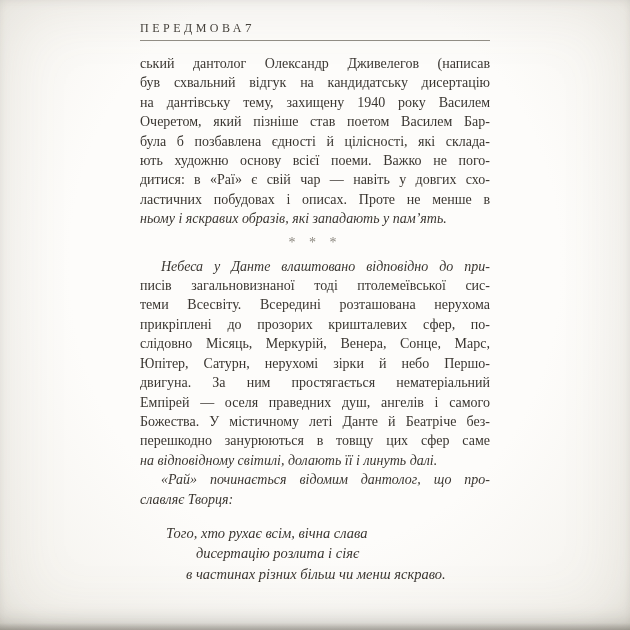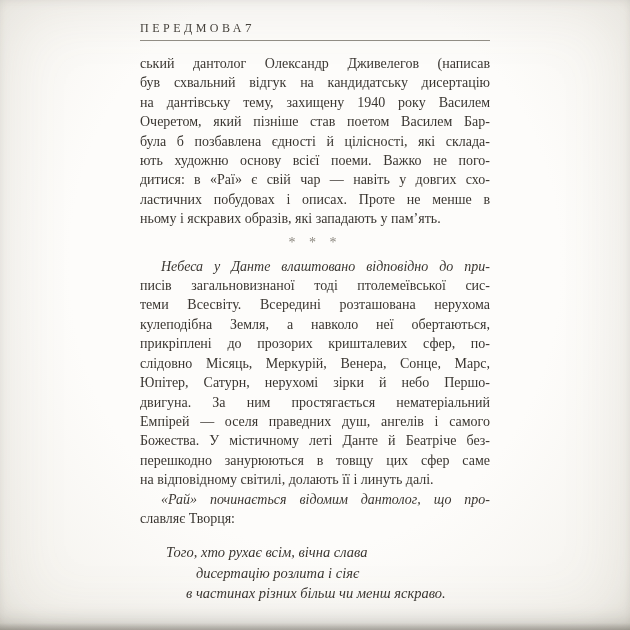--- a/index.html
+++ b/index.html
@@ -36,21 +36,21 @@
   }
   .head-rule{
     border-bottom:1px solid #918d85;margin-top:4px;
   }
   .body-text{margin-top:13px;}
   .para .line{
     font-size:14px;line-height:19.4px;
     text-align:justify;text-align-last:justify;
     white-space:normal;
   }
-  .para .line:last-child{text-align-last:left;}
+  .para .line:last-child{text-align-last:left;font-style:italic;}
   .para.indented .line:first-child{text-indent:21px;font-style:italic;}
   .separator{
     text-align:center;color:#8a867e;font-size:14px;line-height:18px;
     letter-spacing:5px;margin:5px 0;
   }
   .verse{margin-top:14px;}
   .verse-line{
     font-style:italic;font-size:14.5px;line-height:20.5px;color:#3a3631;
   }
   .verse-line:nth-child(1){margin-left:26px;}
@@ -82,21 +82,20 @@
           <div class="line">ластичних побудовах і описах. Проте не менше в</div>
           <div class="line">ньому і яскравих образів, які западають у пам’ять.</div>
         </div>
 
       <div class="separator">* * *</div>
 
       <div class="para indented">
           <div class="line">Небеса у Данте влаштовано відповідно до при-</div>
           <div class="line">писів загальновизнаної тоді птолемеївської сис-</div>
           <div class="line">теми Всесвіту. Всередині розташована нерухома</div>
-          <div class="line">кулеподібна Земля, а навколо неї обертаються,</div>
           <div class="line">прикріплені до прозорих кришталевих сфер, по-</div>
           <div class="line">слідовно Місяць, Меркурій, Венера, Сонце, Марс,</div>
           <div class="line">Юпітер, Сатурн, нерухомі зірки й небо Першо-</div>
           <div class="line">двигуна. За ним простягається нематеріальний</div>
           <div class="line">Емпірей — оселя праведних душ, ангелів і самого</div>
           <div class="line">Божества. У містичному леті Данте й Беатріче без-</div>
           <div class="line">перешкодно занурюються в товщу цих сфер саме</div>
           <div class="line">на відповідному світилі, долають її і линуть далі.</div>
         </div>
 

